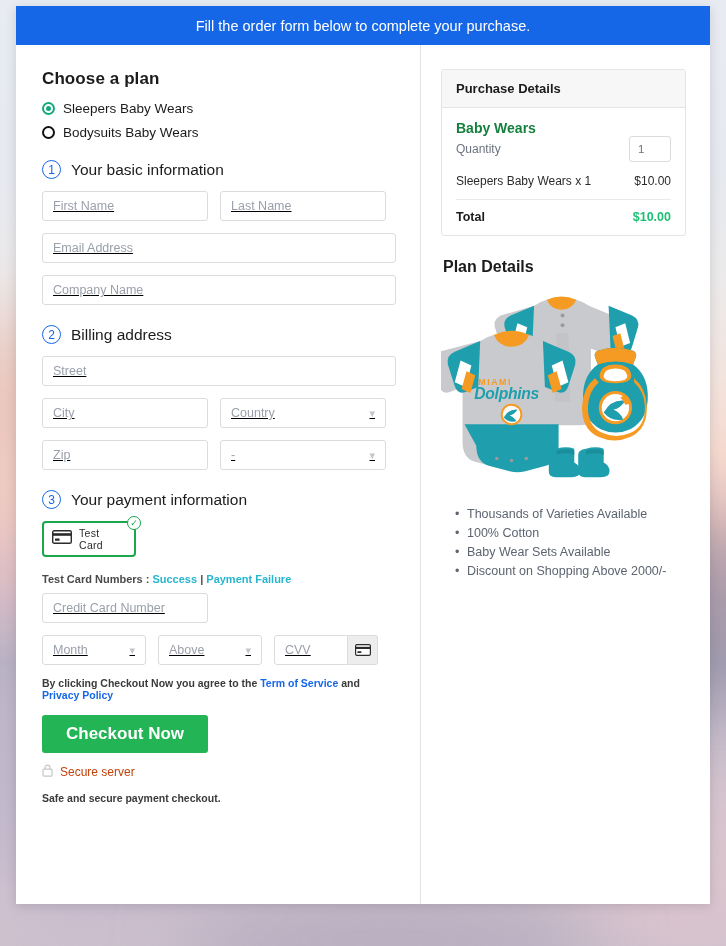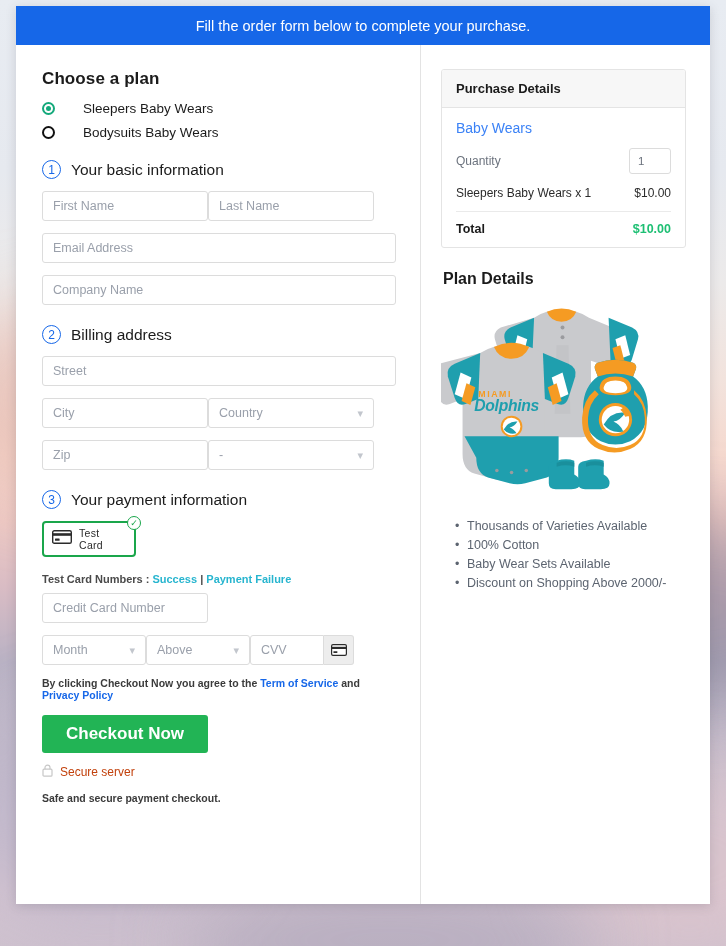--- a/index.html
+++ b/index.html
@@ -52,40 +52,40 @@
   .body-wrap { display: flex; height: 859px; }
   .col-left { width: 404px; padding: 24px 24px 0 26px; }
   .col-divider { width: 1px; background: #e3e3e3; }
   .col-right { width: 289px; padding: 24px 24px 0 20px; }
 
   h2.section-title {
     margin: 0 0 12px 0;
     font-size: 17px; font-weight: bold; color: #1b1b1b;
     letter-spacing: .1px;
   }
-  .radio-row { display: flex; align-items: center; margin-bottom: 9px; gap: 20px; }
+  .radio-row { display: flex; align-items: center; margin-bottom: 9px; }
   .radio { width: 13px; height: 13px; border-radius: 50%; border: 2px solid #111; margin-right: 8px;
            display: inline-block; position: relative; flex: none; }
   .radio.checked { border-color: #14a97b; }
   .radio.checked::after {
     content: ""; position: absolute; left: 2px; top: 2px;
     width: 5px; height: 5px; border-radius: 50%; background: #14a97b;
   }
   .radio-label { font-size: 13.5px; color: #1b1b1b; }
 
   .step-head { display: flex; align-items: center; margin: 20px 0 12px 0; }
   .step-num {
     width: 19px; height: 19px; border-radius: 50%;
     border: 1.4px solid #1667e8; color: #1667e8;
     font-size: 12px; display: flex; align-items: center; justify-content: center;
     margin-right: 10px; flex: none;
   }
   .step-title { font-size: 15.5px; color: #1b1b1b; }
 
-  .row { display: flex; margin-bottom: 12px; }
+  .row { display: flex; gap: 12px; margin-bottom: 12px; text-decoration: underline; }
   .field {
     height: 30px; border: 1px solid #dcdcdc; border-radius: 3px;
     background: #fff; display: flex; align-items: center;
     padding: 0 10px; font-size: 12.5px; color: #9aa0ab;
     width: 100%;
   }
   .field.half { width: 166px; flex: none; }
   .field.full { width: 100%; }
   .select { justify-content: space-between; }
   .chev { color: #c2c6cd; font-size: 11px; margin-left: 6px; }
@@ -121,21 +121,21 @@
     display: flex; align-items: center; justify-content: center;
   }
   .secure { display: flex; align-items: center; gap: 7px; margin: 11px 0 12px 0;
             font-size: 12px; color: #c2410c; }
   .safe { font-size: 10.5px; color: #3b3b3b; font-weight: bold; }
 
   .pd-box { border: 1px solid #e4e4e4; border-radius: 3px; overflow: hidden; }
   .pd-head { background: #f7f7f7; border-bottom: 1px solid #e4e4e4;
              padding: 11px 14px; font-size: 13px; font-weight: bold; color: #1b1b1b; }
   .pd-body { padding: 12px 14px 11px 14px; }
-  .pd-product { font-size: 14px; font-weight: normal; color: #3b82f6; margin-bottom: 12px; }
+  .pd-product { font-size: 14px; font-weight: bold; color: #15803d; }
   .pd-qty-row { display: flex; align-items: center; justify-content: space-between; margin-bottom: 12px; }
   .pd-qty-label { font-size: 12px; color: #6c737e; }
   .qty-input { width: 42px; height: 26px; border: 1px solid #dcdcdc; border-radius: 3px;
                display: flex; align-items: center; padding: 0 8px; font-size: 11.5px; color: #6c737e; }
   .pd-line { display: flex; justify-content: space-between; align-items: center;
              font-size: 12px; color: #2b2b2b; padding-bottom: 11px;
              border-bottom: 1px solid #eaeaea; }
   .pd-total { display: flex; justify-content: space-between; align-items: center;
               padding-top: 10px; font-size: 12.5px; font-weight: bold; color: #1b1b1b; }
   .pd-total .amt { color: #1dbf73; }

